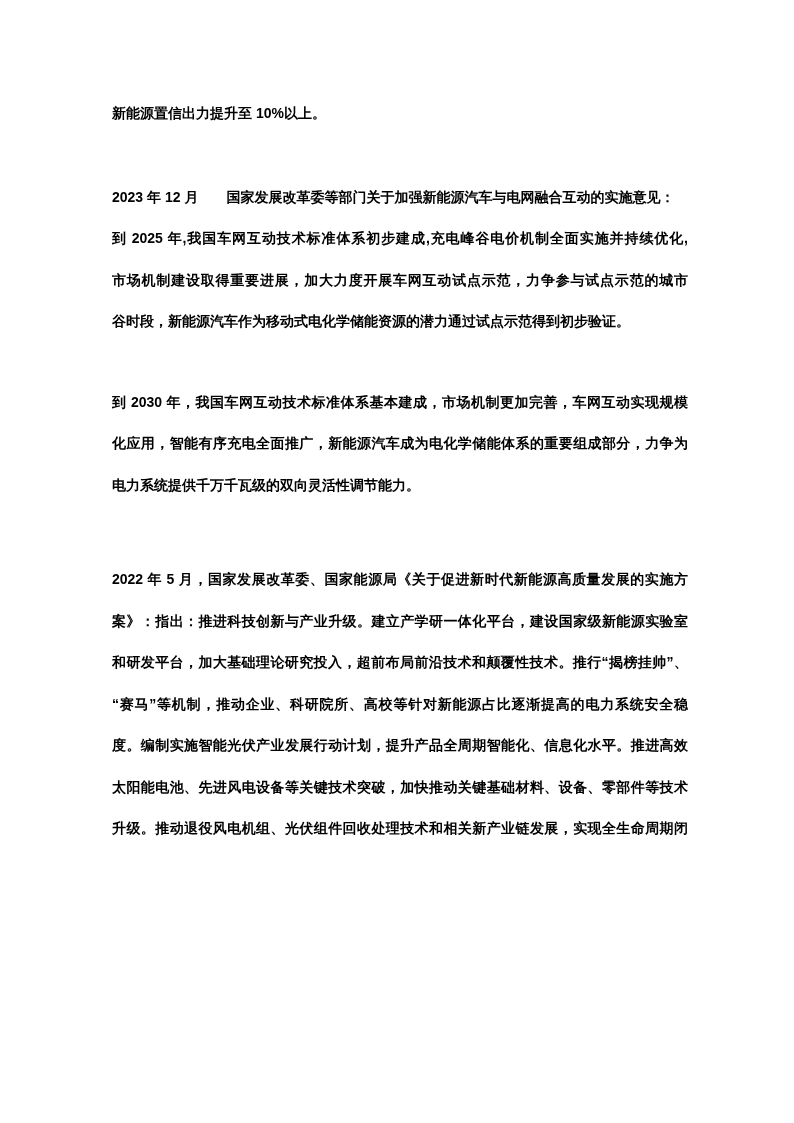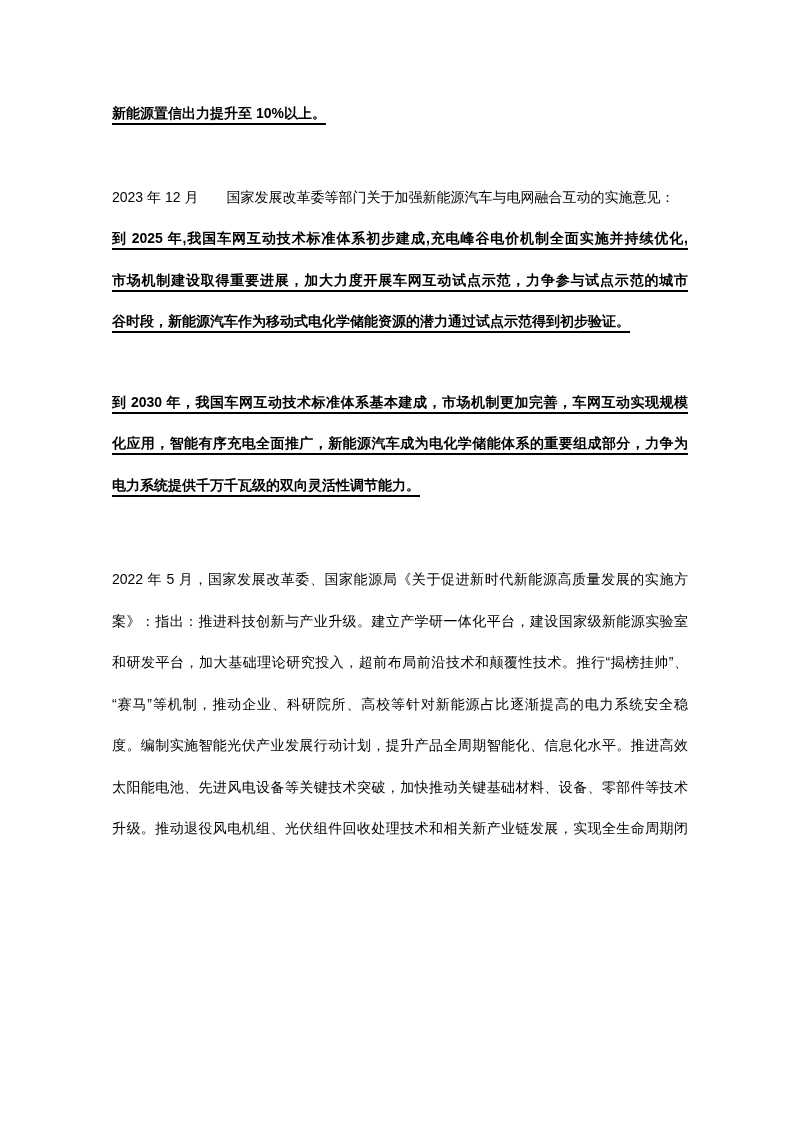--- a/index.html
+++ b/index.html
@@ -36,27 +36,26 @@
     text-align: left;
     white-space: normal;
     overflow: hidden;
   }
   .line.just {
     text-align: justify;
     text-align-last: justify;
   }
   .style-bold-underline {
     font-weight: 700;
-    text-decoration: underline;
     text-decoration-thickness: 1.5px;
     text-underline-offset: 5px;
     text-decoration-skip-ink: none;
   }
   .style-normal {
-    font-weight: 400;
+    font-weight: 700;
     text-decoration: none;
   }
   
   .pidx-1 { margin-top: 42px; }
   .pidx-2 { margin-top: 0; }
   .pidx-3 { margin-top: 39px; }
   .pidx-4 { margin-top: 53px; }
 </style>
 </head>
 <body style="background: rgb(255, 255, 255); color: rgb(0, 0, 0);">

